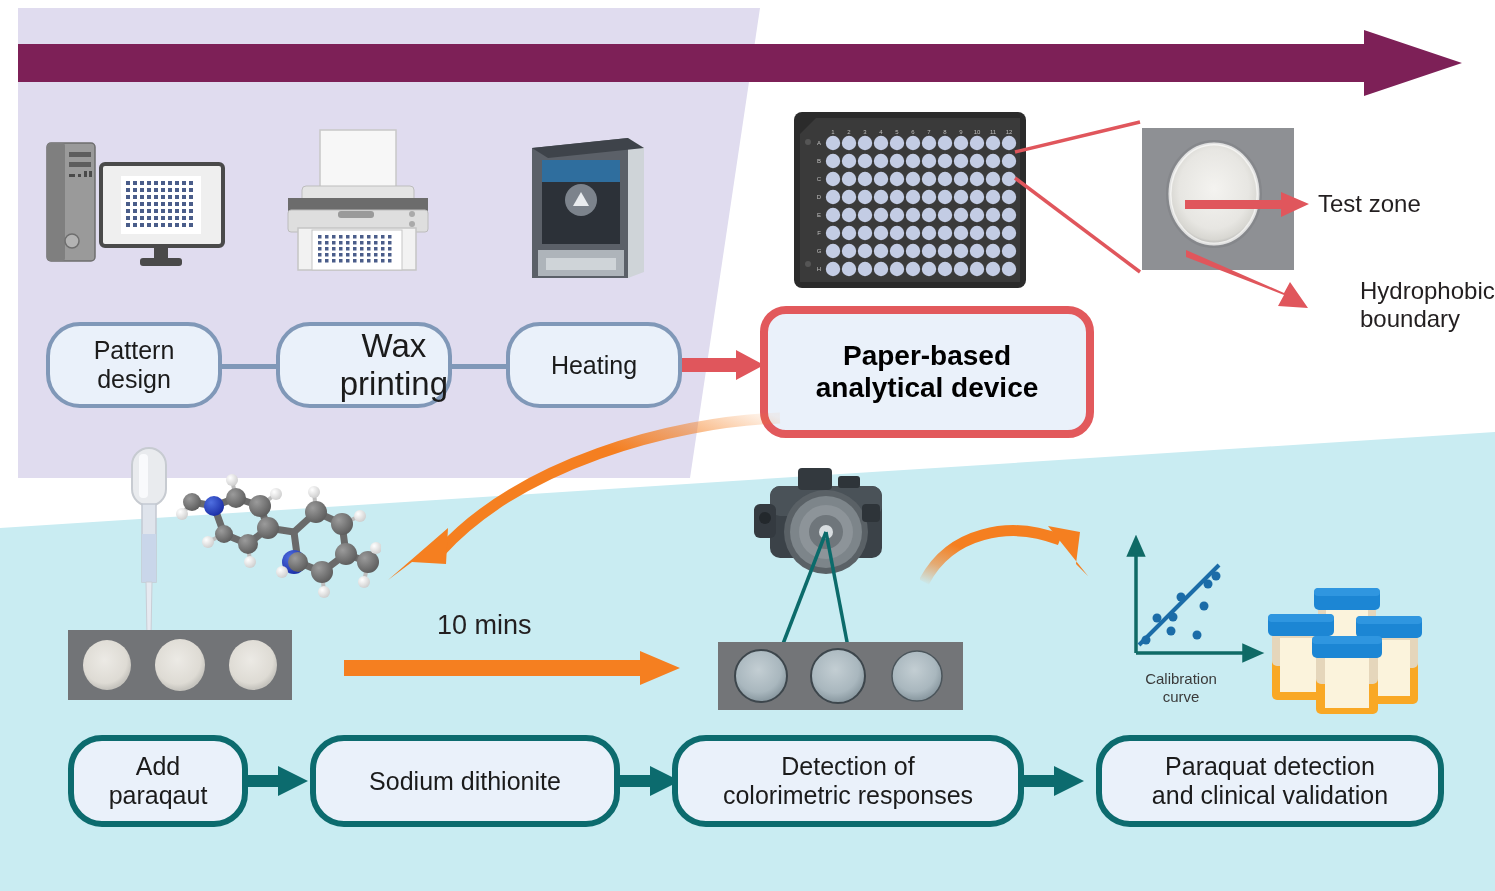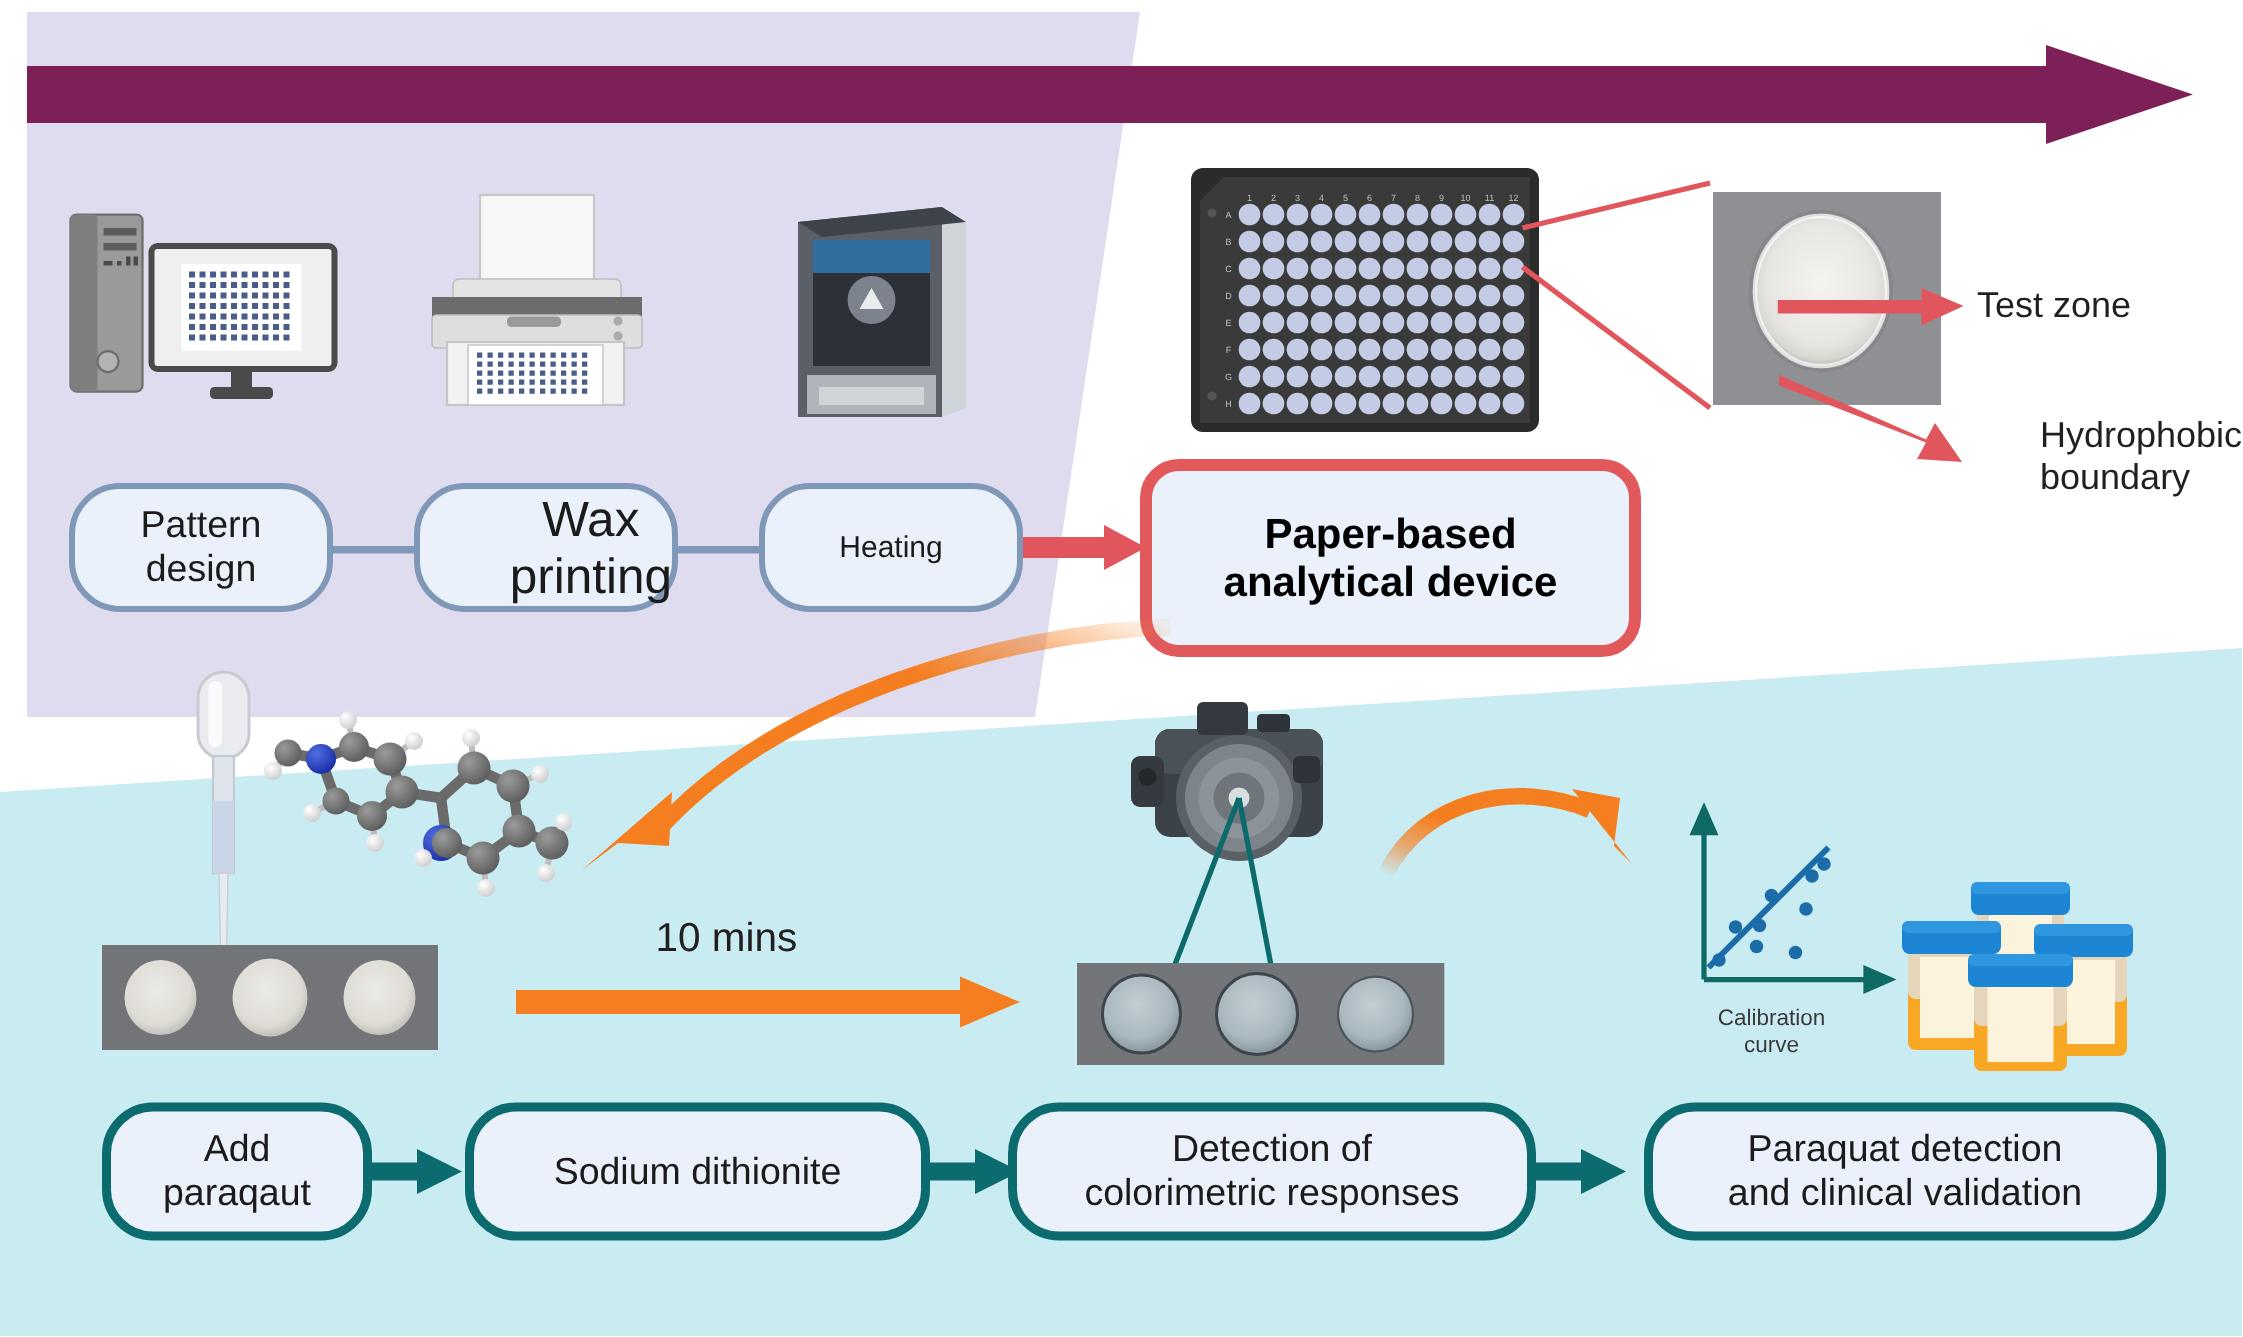--- a/index.html
+++ b/index.html
@@ -236,21 +236,21 @@
     </div>
   </div>
 
   <div class="pbox blue" style="left:276px;top:322px;width:176px;height:86px;font-size:33px;justify-content:flex-end;">
     <div>
       <div>Wax</div>
       <div>printing</div>
     </div>
   </div>
 
-  <div class="pbox blue" style="left:506px;top:322px;width:176px;height:86px;font-size:20px;">
+  <div class="pbox blue" style="left:506px;top:322px;width:176px;height:86px;font-size:25px;">
     <div>
       <div>Heating</div>
     </div>
   </div>
 
   <svg class="abs" style="left:682px;top:348px;" width="86" height="34">
     <polygon points="0,10 54,10 54,2 82,17 54,32 54,24 0,24" fill="#e0565c"></polygon>
   </svg>
 
   <div class="pbox red" style="left:760px;top:306px;width:334px;height:132px;font-size:28px;">

